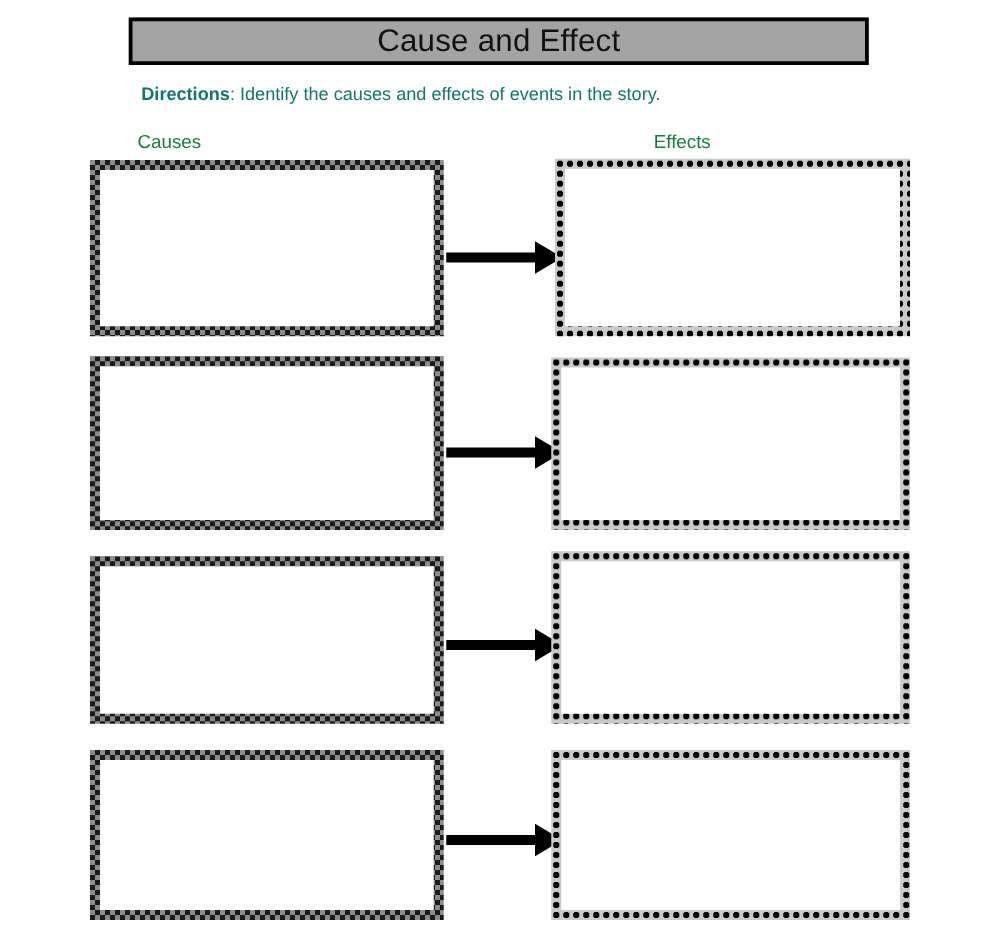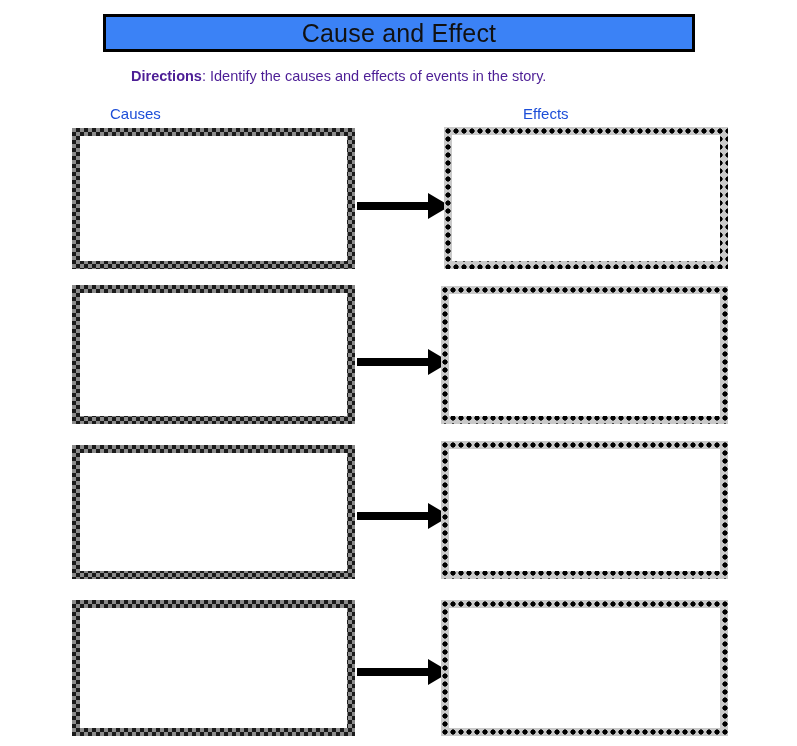--- a/index.html
+++ b/index.html
@@ -25,47 +25,47 @@
     position: absolute;
     left: 103px;
     top: 14px;
     width: 592px;
     height: 38px;
     border: 3px solid #000000;
     box-sizing: border-box;
     display: flex;
     align-items: center;
     justify-content: center;
-    background: #3b82f6;
+    background: #a3a3a3;
   }
   .title-text {
     font-size: 25px;
     line-height: 1;
     letter-spacing: 0.2px;
     color: #111111;
     white-space: nowrap;
   }
 
   
   .directions {
     position: absolute;
-    left: 131px;
+    left: 113px;
     top: 68px;
     font-size: 14.5px;
-    color: #4c1d95;
+    color: #0f766e;
     white-space: nowrap;
   }
   .directions .d-label { font-weight: bold; }
 
   
   .col-header {
     position: absolute;
     top: 105px;
     font-size: 15px;
-    color: #1d4ed8;
+    color: #15803d;
     white-space: nowrap;
     text-align: right;
   }
   .col-header.causes  { left: 110px; }
   .col-header.effects { left: 523px; }
 
   
   .box {
     position: absolute;
     box-sizing: border-box;

